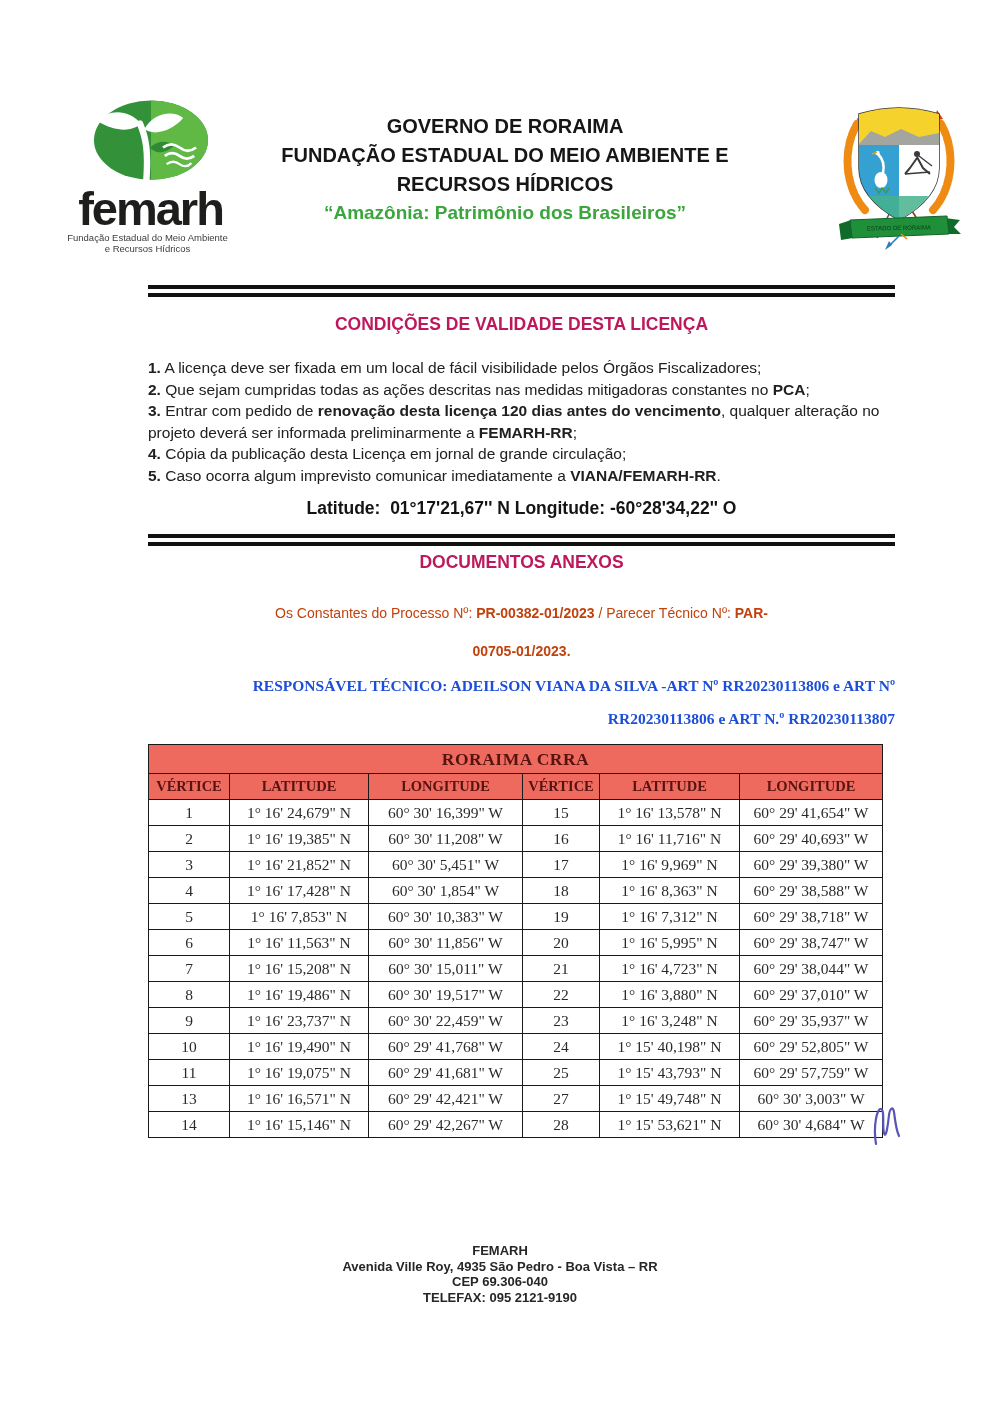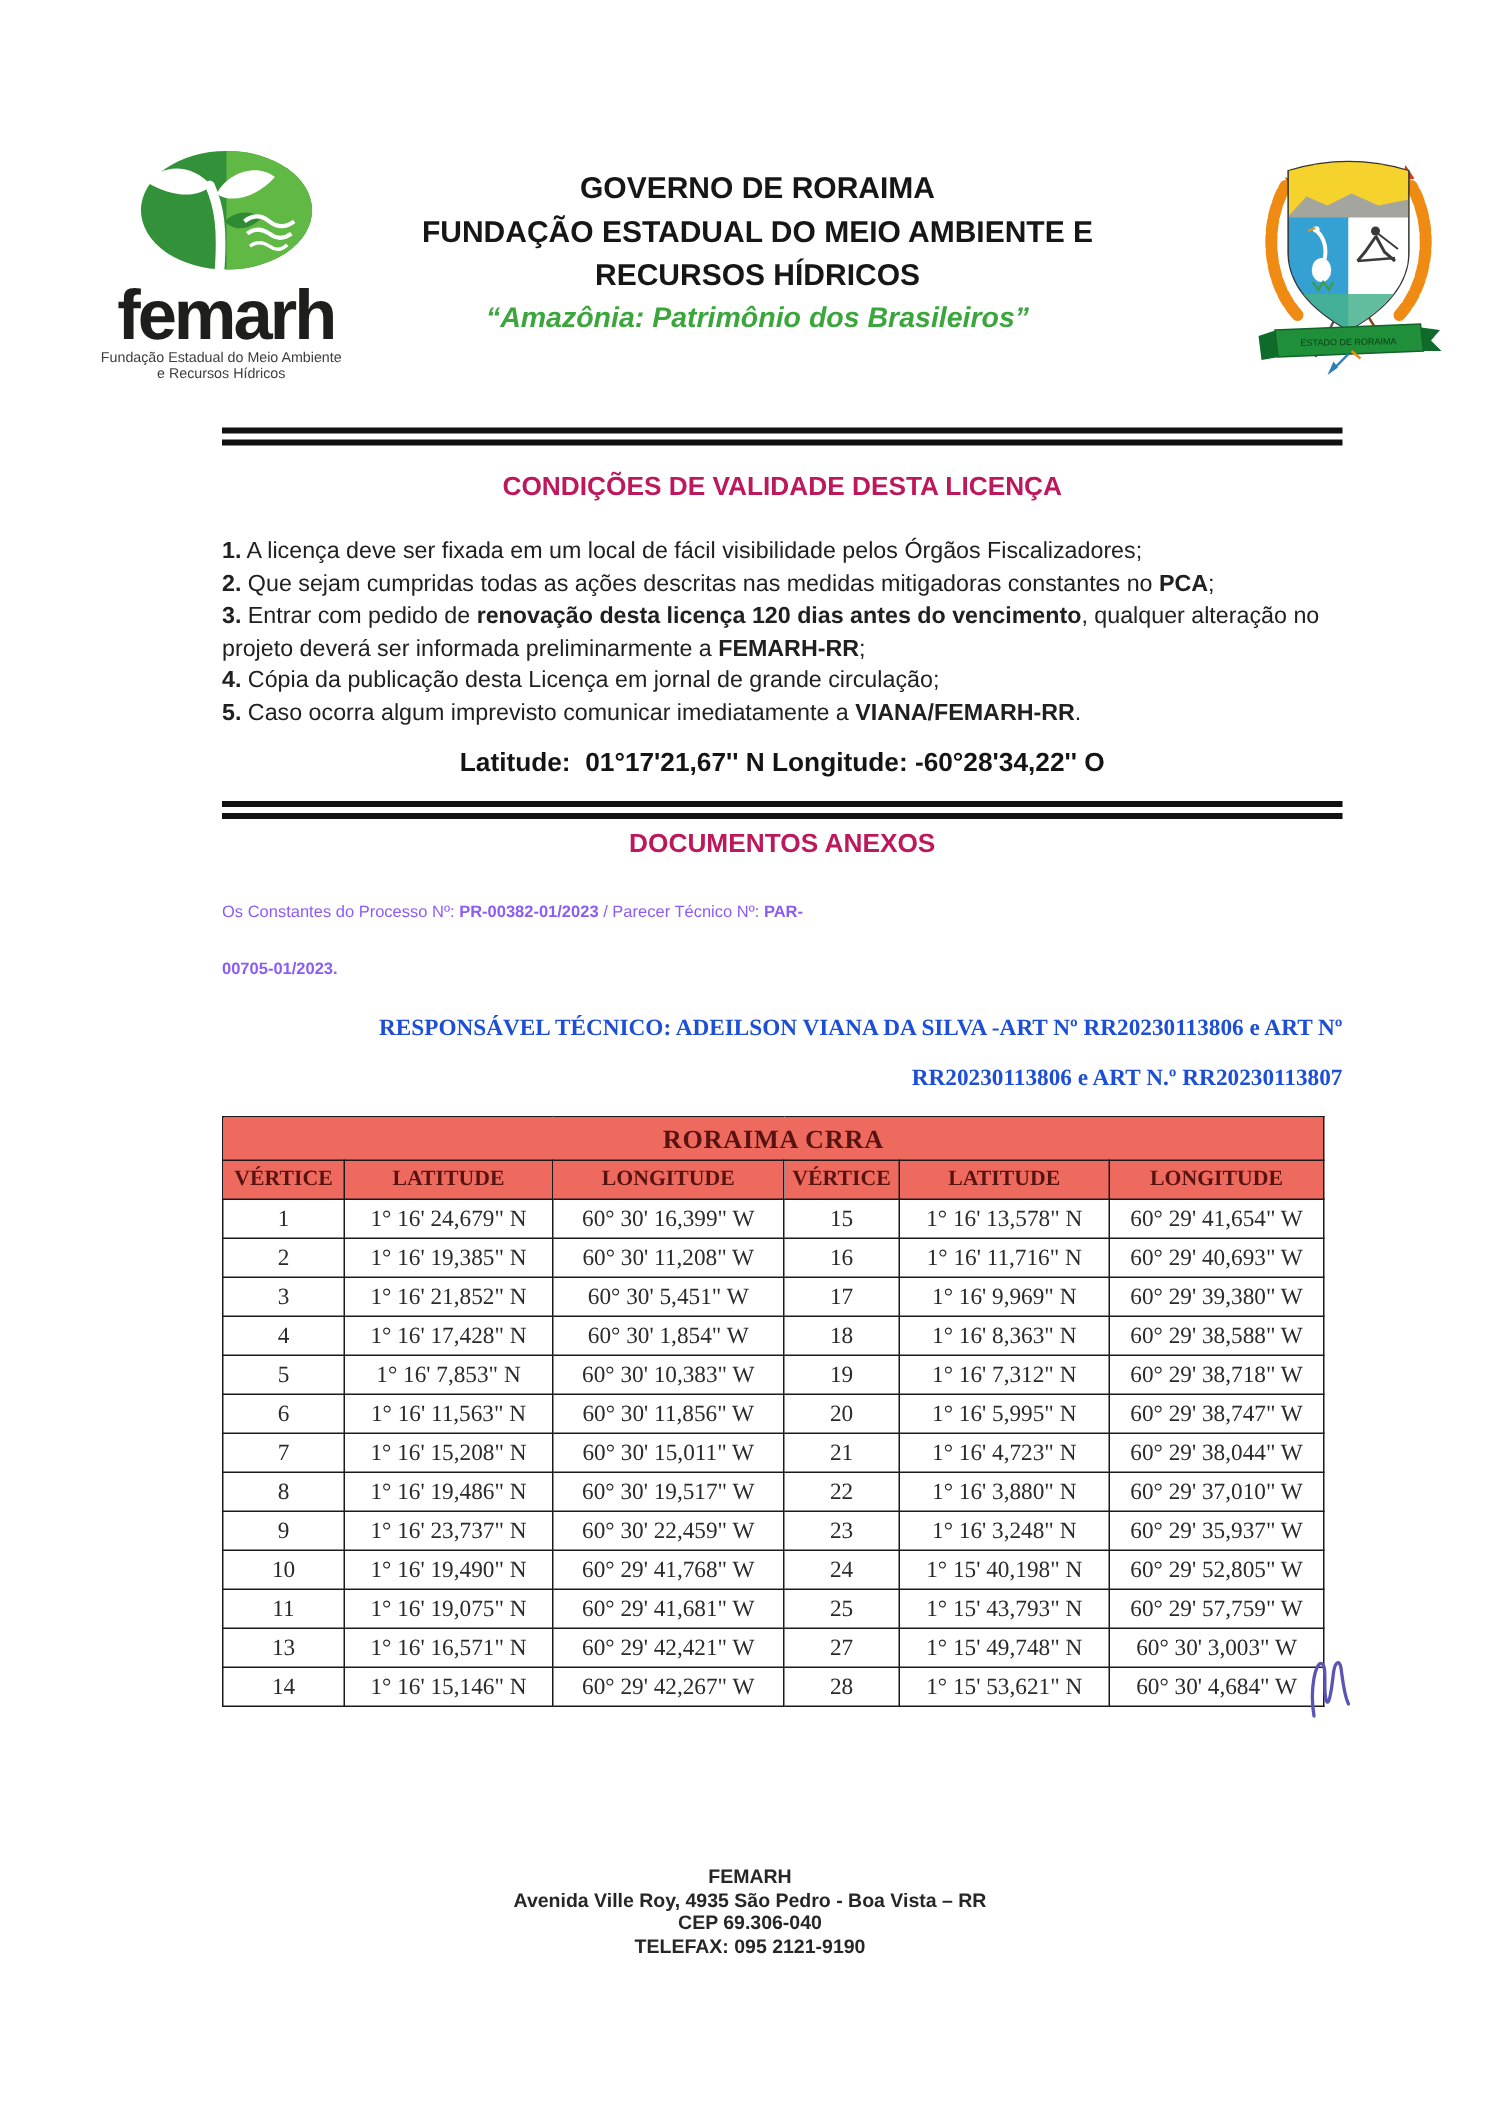--- a/index.html
+++ b/index.html
@@ -7,21 +7,21 @@
         font-family:"Liberation Sans",sans-serif;color:#1b1b1b;overflow:hidden;}
 
   
   .logo-block{position:absolute;left:58px;top:96px;width:185px;text-align:center;}
   .logo-brand{font-size:47px;font-weight:bold;color:#1e1e1c;letter-spacing:-2px;
               line-height:42px;margin-top:-4px;}
   .logo-caption{font-size:9.5px;color:#3c3c3c;text-align:center;line-height:11px;
                 padding-right:6px;margin-top:2px;}
   .header-center{position:absolute;left:240px;top:112px;width:530px;text-align:center;}
   .hline{font-size:20px;font-weight:bold;color:#161616;line-height:29px;}
-  .motto{font-size:19px;font-weight:bold;font-style:italic;color:#3aa63c;margin-top:3px;}
+  .motto{font-size:19px;font-weight:bold;color:#3aa63c;margin-top:3px;}
   .crest{position:absolute;left:833px;top:92px;}
 
   
   .double-rule{position:absolute;left:148px;width:747px;}
   .double-rule .bar{height:4px;background:#111;margin-bottom:4px;}
   .rule-1{top:285px;}
   .rule-2{top:534px;}
 
   
   .sec-title{position:absolute;left:148px;width:747px;text-align:center;
@@ -29,22 +29,22 @@
   .conditions-title{top:314px;}
   .docs-title{top:552px;}
 
   .conditions{position:absolute;left:148px;top:357px;width:749px;
               font-size:15.5px;line-height:21.5px;color:#202020;}
   .conditions p{margin:0;}
 
   .coords{position:absolute;left:148px;top:498px;width:747px;text-align:center;
           font-size:17.5px;font-weight:bold;color:#141414;white-space:pre;}
 
-  .process{position:absolute;left:148px;width:747px;text-align:left;
-           font-size:11px;color:#8b5cf6;}
+  .process{position:absolute;left:148px;width:747px;text-align:center;
+           font-size:14px;color:#c2410c;}
   .process-1{top:591px;}
   .process-2{top:629px;}
 
   .resp{position:absolute;left:148px;width:747px;text-align:right;
         font-family:"Liberation Serif",serif;font-weight:bold;font-size:15.5px;color:#1d4ed8;}
   .resp-1{top:661px;}
   .resp-2{top:694px;}
 
   
   .pontos{position:absolute;left:148px;top:744px;width:734px;border-collapse:collapse;

